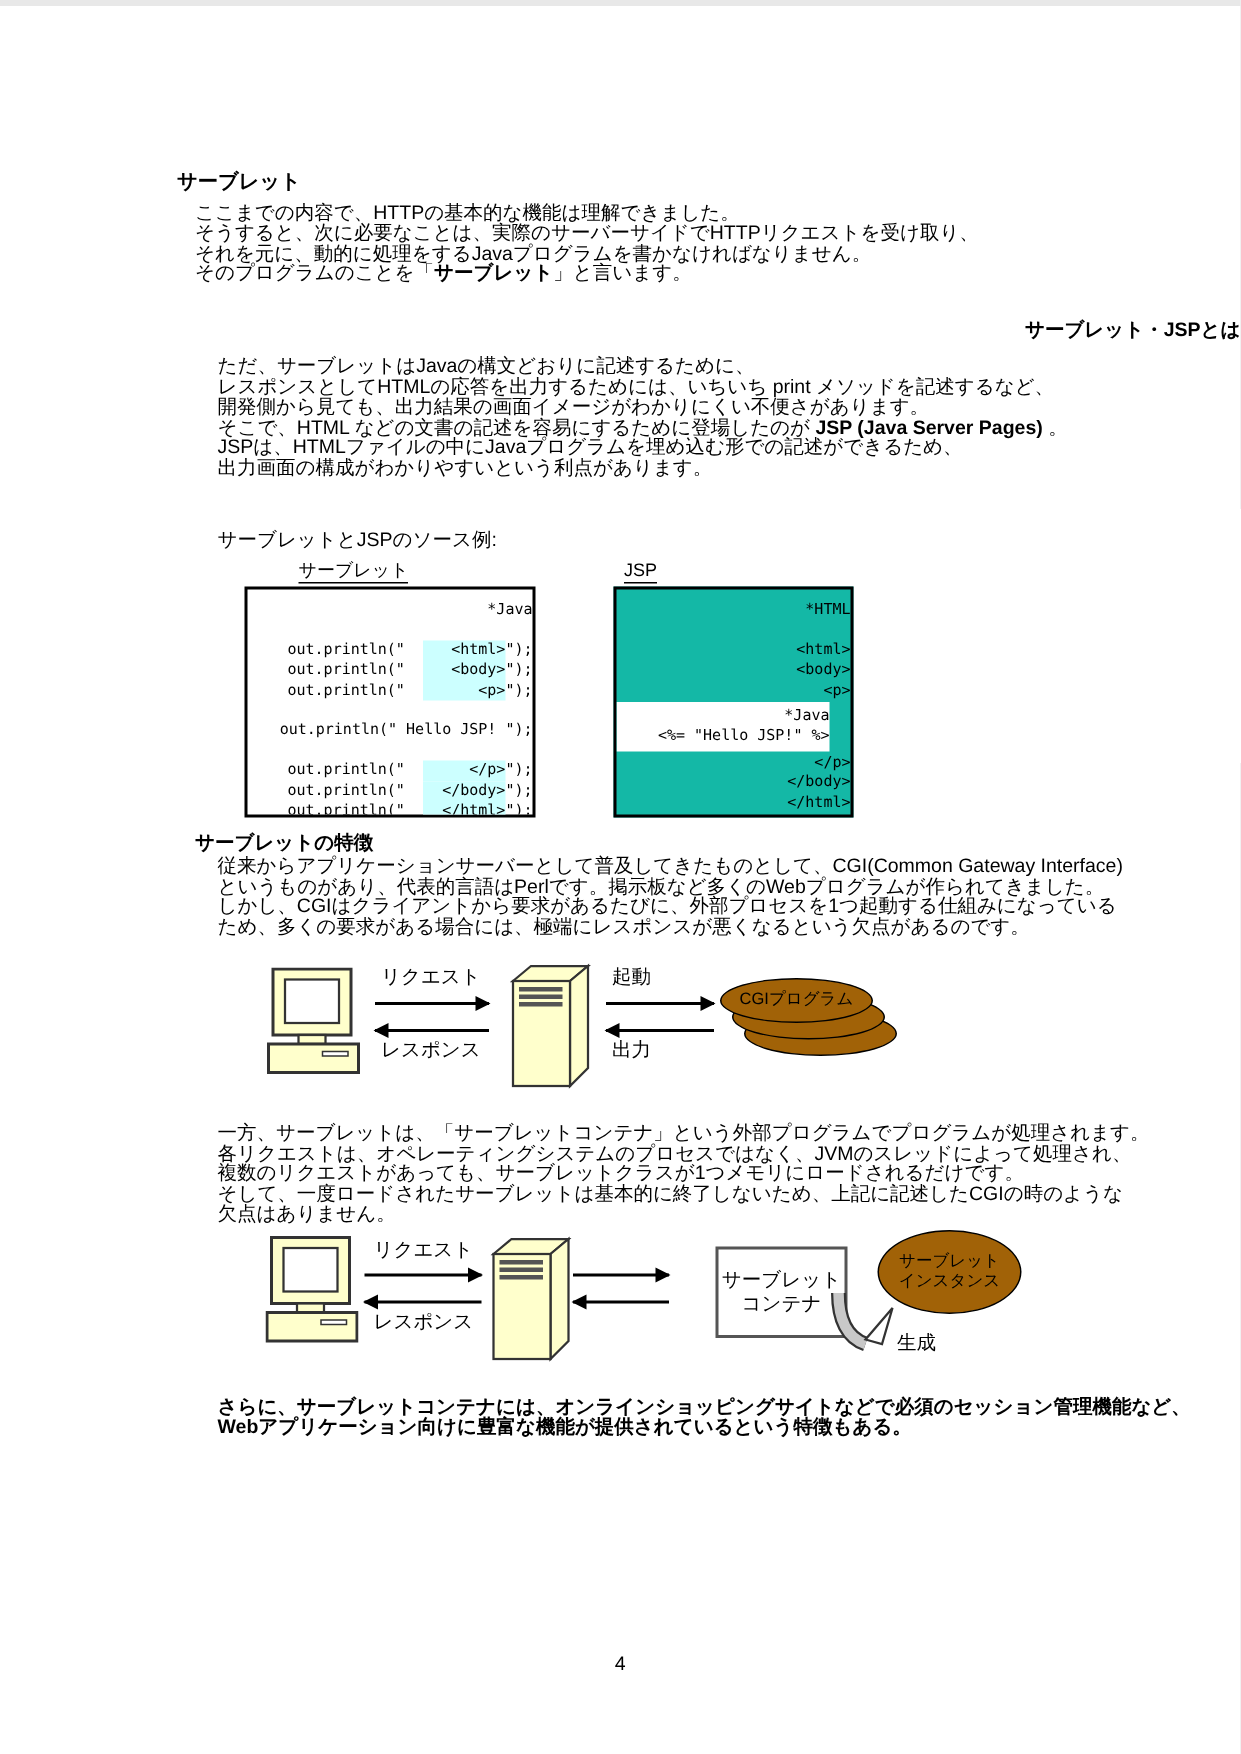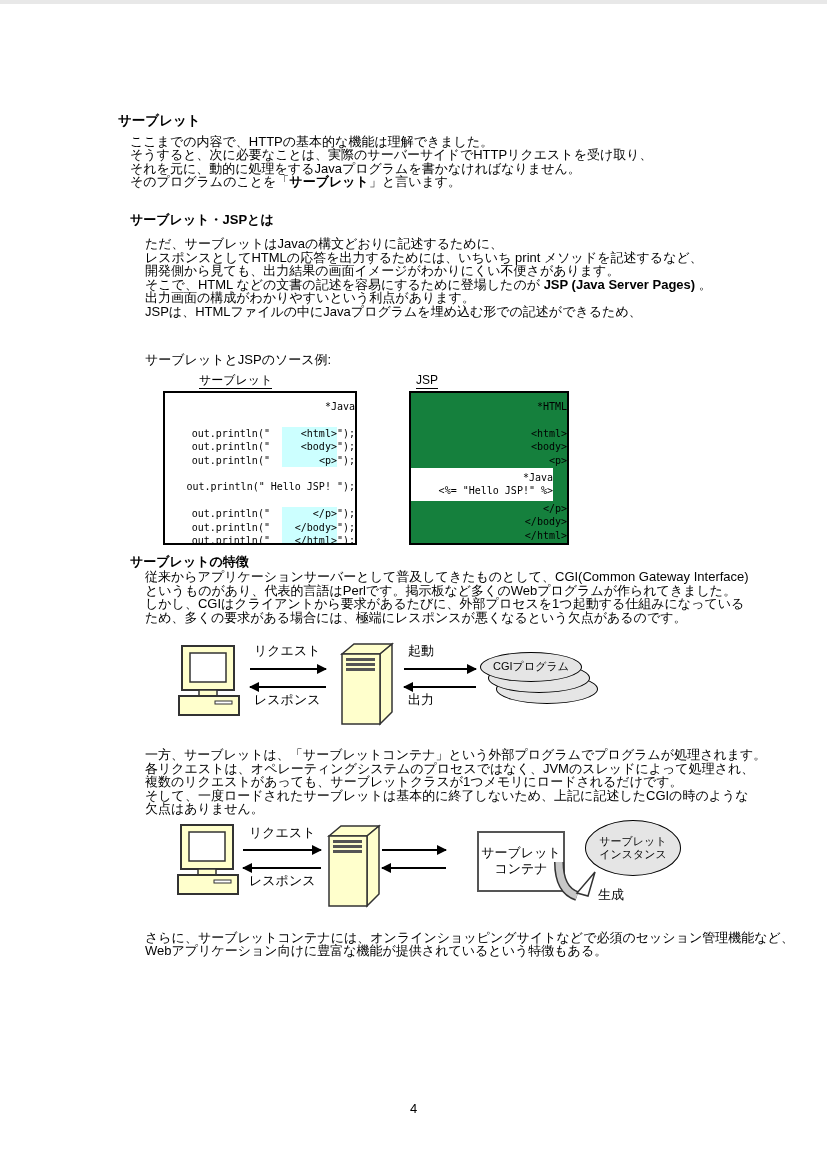--- a/index.html
+++ b/index.html
@@ -8,61 +8,61 @@
     margin:4px auto;color:#000;
     font-family:"Liberation Sans","DejaVu Sans",sans-serif;
     font-size:13px;line-height:13.5px;overflow:hidden;
   }
   .content{padding-top:110px;}
   .t-line{white-space:nowrap;}
   .bold{font-weight:bold;}
   .page-title{font-weight:bold;margin-left:118px;font-size:13.5px;}
   .intro{margin-left:130px;margin-top:7px;}
   .h2{font-weight:bold;margin-left:130px;}
-  .h2-jsp{margin-top:24px;}
+  .h2-jsp{margin-top:24px;text-align:right;}
   .body-para{margin-left:145px;margin-top:11px;}
   .caption{margin-left:145px;margin-top:35px;}
   
   .code-figure{position:relative;margin-left:163px;margin-top:6px;height:170px;}
   .code-col{position:absolute;top:0;}
   .col-servlet{left:0;}
   .col-jsp{left:246px;}
   .code-label{display:inline-block;border-bottom:1px solid #000;padding-bottom:1px;
     font-size:12px;font-weight:normal;}
   .col-servlet .code-label{margin-left:36px;}
   .col-jsp .code-label{margin-left:7px;}
   .code-box{border:2px solid #000;margin-top:2px;padding:7px 0 5px 4px;
     font-family:"DejaVu Sans Mono","Liberation Mono",monospace;
     font-size:10px;line-height:13.4px;white-space:nowrap;overflow:hidden;text-align:right;}
   .box-servlet{width:186px;height:138px;background:#fff;}
-  .box-jsp{width:152px;height:138px;background:#15803d;}
+  .box-jsp{width:152px;height:138px;background:#14b8a6;}
   .blank-row{height:13.4px;}
   .hl{background:#ccffff;display:inline-block;width:52px;margin-left:12px;padding-left:3px;}
   .jsp-inner{background:#ffffff;width:138px;margin:1px 0 1px -4px;padding:3px 0 3px 4px;}
   .jsp-inner .ind{margin-left:22px;}
   
   .diagram{position:relative;margin-left:130px;}
   .d1{height:102px;margin-top:18px;}
   .d2{height:97px;margin-top:2px;}
   .dlabel{position:absolute;font-size:13px;white-space:nowrap;}
   .arr{position:absolute;height:2px;background:#000;}
   .arr.r::after{content:"";position:absolute;right:-1px;top:-4px;width:0;height:0;
     border-left:10px solid #000;border-top:5px solid transparent;border-bottom:5px solid transparent;}
   .arr.l::before{content:"";position:absolute;left:-1px;top:-4px;width:0;height:0;
     border-right:10px solid #000;border-top:5px solid transparent;border-bottom:5px solid transparent;}
   .icon{position:absolute;}
-  .ellipse{position:absolute;background:#e5e5e5;border:1.5px solid #000;border-radius:50%;}
+  .ellipse{position:absolute;background:#a16207;border:1.5px solid #000;border-radius:50%;}
   .cgi-e{width:100px;height:28px;}
   .cgi-top{display:flex;align-items:center;justify-content:center;font-size:11px;}
   .inst-e{width:94px;height:54px;text-align:center;font-size:11px;line-height:13px;
     display:flex;flex-direction:column;align-items:center;justify-content:center;}
   .cont-box{position:absolute;background:#fff;border:2px solid #555;
     display:flex;flex-direction:column;align-items:center;justify-content:center;
     font-size:13px;line-height:16px;}
-  .final-para{margin-left:145px;margin-top:16px;}
+  .final-para{margin-left:145px;margin-top:16px;font-weight:bold;}
   .page-num{position:absolute;top:1098px;left:0;right:0;text-align:center;font-size:13px;}
 </style>
 </head>
 <body>
 
 <div class="page">
   <div class="content">
 
     <div class="page-title">サーブレット</div>
 
@@ -73,22 +73,22 @@
       <div class="t-line"><span>そのプログラムのことを「</span><span class="bold">サーブレット</span><span>」と言います。</span></div>
     </div>
 
     <div class="h2 h2-jsp">サーブレット・JSPとは</div>
 
     <div class="body-para">
       <div class="t-line">ただ、サーブレットはJavaの構文どおりに記述するために、</div>
       <div class="t-line">レスポンスとしてHTMLの応答を出力するためには、いちいち print メソッドを記述するなど、</div>
       <div class="t-line">開発側から見ても、出力結果の画面イメージがわかりにくい不便さがあります。</div>
       <div class="t-line"><span>そこで、HTML などの文書の記述を容易にするために登場したのが </span><span class="bold">JSP (Java Server Pages)</span><span> 。</span></div>
+      <div class="t-line">JSPは、HTMLファイルの中にJavaプログラムを埋め込む形での記述ができるため、</div>
       <div class="t-line">出力画面の構成がわかりやすいという利点があります。</div>
-      <div class="t-line">JSPは、HTMLファイルの中にJavaプログラムを埋め込む形での記述ができるため、</div>
     </div>
 
     <div class="caption">サーブレットとJSPのソース例:</div>
 
     <div class="code-figure">
       <div class="code-col col-servlet">
         <span class="code-label">サーブレット</span>
         <div class="code-box box-servlet">
           <div class="t-line">*Java</div>
           <div class="blank-row"></div>

